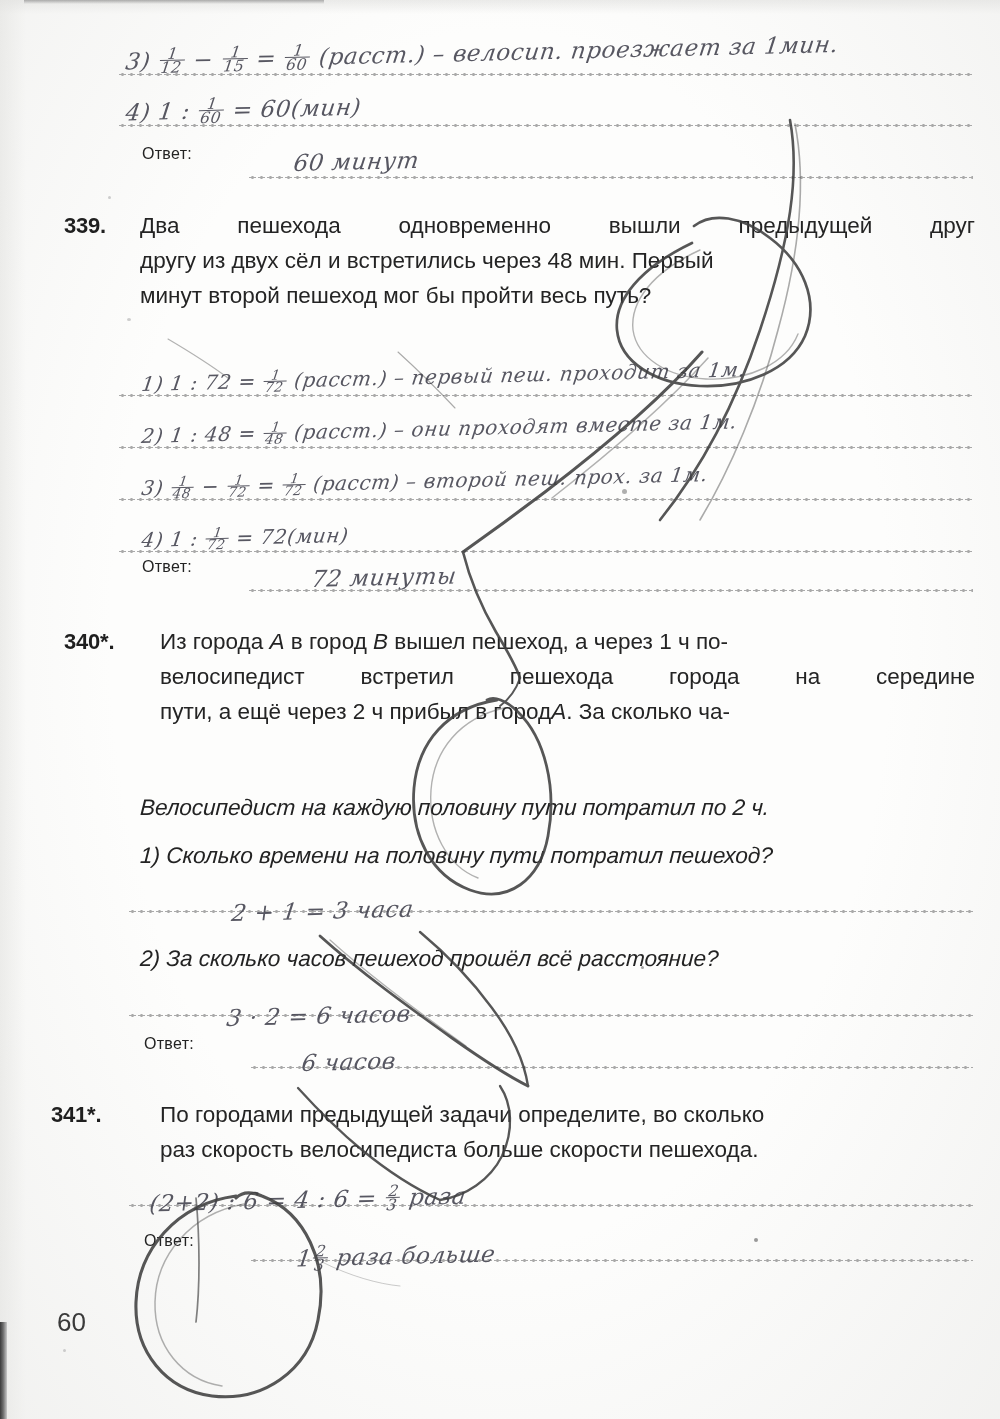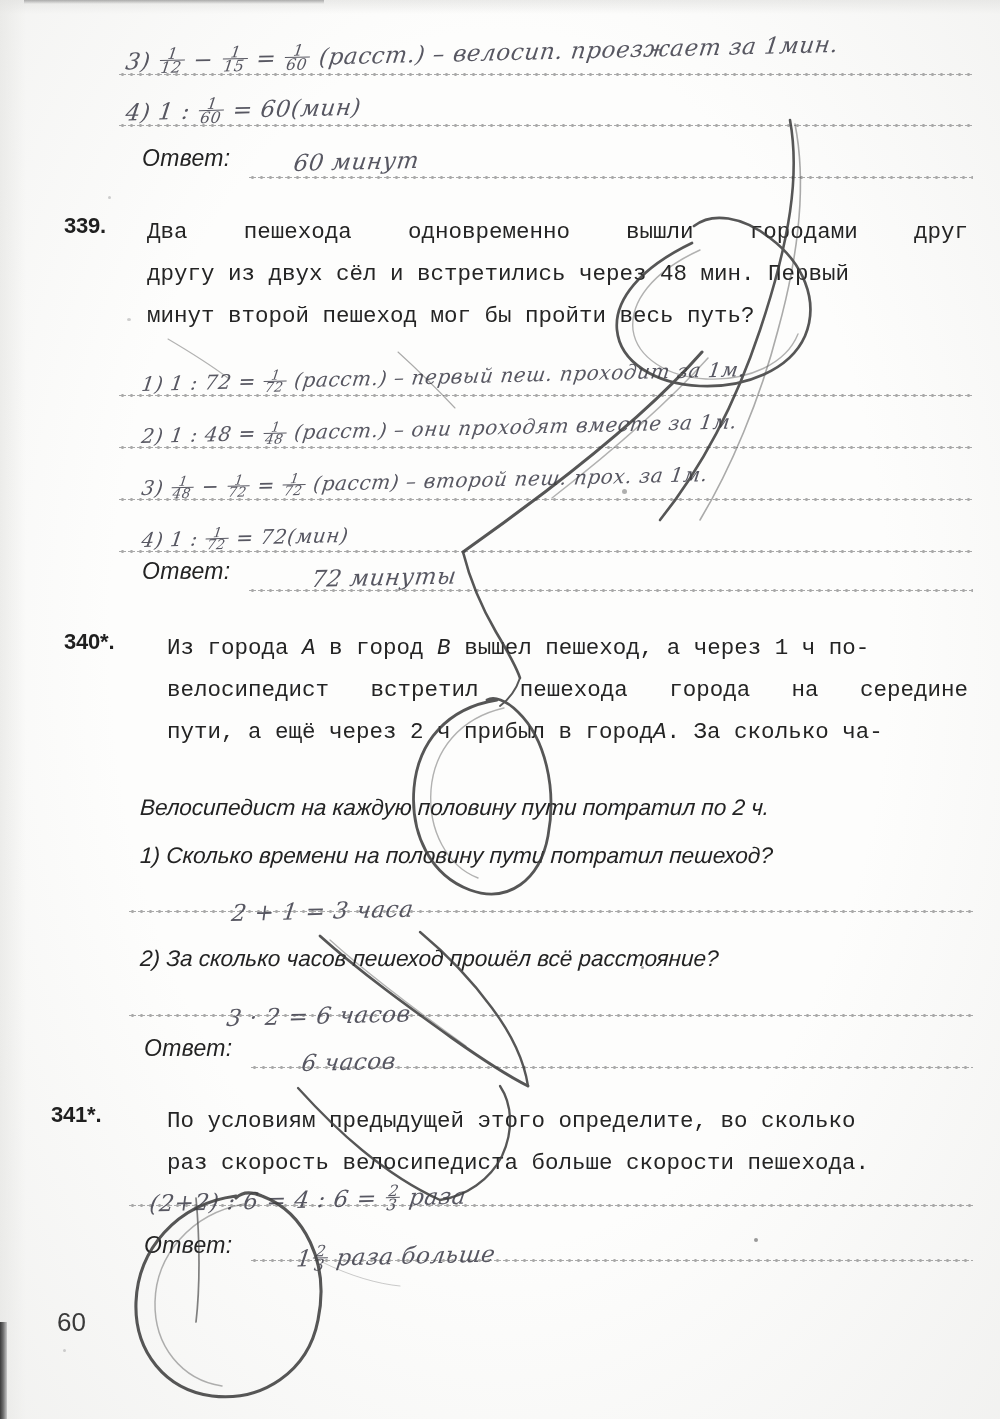--- a/index.html
+++ b/index.html
@@ -50,22 +50,21 @@
     color: #1f1f1f;
   }
   .prob-body {
     position: absolute;
     font-size: 22.5px;
     line-height: 35px;
     color: #242424;
     text-align: justify;
   }
   .prob-body p {
-    margin: 7px;
-    font-family: Liberation Mono, monospace;
+    margin: 0;
   }
   .just-line {
     display: flex;
     justify-content: space-between;
     white-space: nowrap;
   }
   .em {
     font-style: italic;
   }
 
@@ -74,22 +73,21 @@
     font-size: 22.5px;
     font-style: italic;
     color: #232323;
     white-space: nowrap;
     font-stretch: condensed;
     transform: skewX(-3deg);
   }
 
   .answer-label {
     position: absolute;
-    font-size: 23px;
-    font-style: italic;
+    font-size: 16px;
     color: #232323;
     letter-spacing: 0.3px;
   }
 
   .page-num {
     position: absolute;
     left: 57px;
     top: 1307px;
     font-size: 26px;
     color: #3a3a3a;
@@ -208,21 +206,21 @@
   <div class="answer-label" style="left:142px; top:145px;">Ответ:</div>
   <div class="hw" style="left:292px; top:150px;">60 минут</div>
 
   <div class="prob-num" style="left:64px; top:213px;">339.</div>
   <div class="prob-body" style="left:140px; top:208px; width:835px;">
     <p class="just-line">
       <span>Два</span>
       <span>пешехода</span>
       <span>одновременно</span>
       <span>вышли</span>
-      <span>городами</span>
+      <span>предыдущей</span>
       <span>друг</span>
     </p>
     <p>другу из двух сёл и встретились через 48 мин. Первый</p>
     <p>минут второй пешеход мог бы пройти весь путь?</p>
   </div>
 
   <div class="hw small" style="left:140px; top:372px;">
     <span>1)</span>
     <span>1 : 72 =</span>
     <span class="frac">
@@ -308,21 +306,21 @@
     <span>2)</span>
     <span>За сколько часов пешеход прошёл всё расстояние?</span>
   </div>
   <div class="hw" style="left:225px; top:1005px;">3 · 2 = 6 часов</div>
 
   <div class="answer-label" style="left:144px; top:1035px;">Ответ:</div>
   <div class="hw" style="left:300px; top:1050px;">6 часов</div>
 
   <div class="prob-num" style="left:51px; top:1102px;">341*.</div>
   <div class="prob-body" style="left:160px; top:1097px; width:815px;">
-    <p>По условиям предыдущей этого определите, во сколько</p>
+    <p>По городами предыдущей задачи определите, во сколько</p>
     <p>раз скорость велосипедиста больше скорости пешехода.</p>
   </div>
 
   <div class="hw" style="left:148px; top:1190px;">
     <span>(2+2) : 6 = 4 : 6 =</span>
     <span class="frac">
       <span class="num">2</span>
       <span class="den">3</span>
     </span>
     <span>раза</span>

